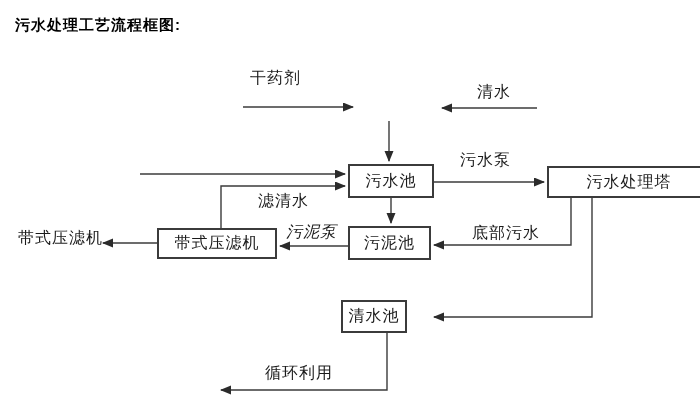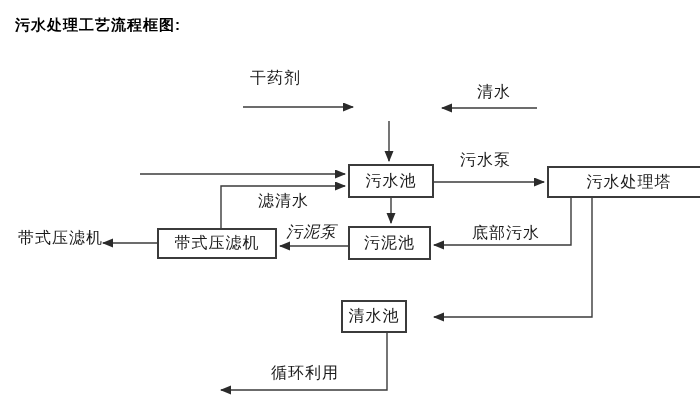--- a/index.html
+++ b/index.html
@@ -59,21 +59,21 @@
   #node-clear-water-pool { left: 341px; top: 300px; width:  66px; height: 33px; }
   
   #label-dry-chemical        { left: 250px; top:  68px; }
   #label-clear-water         { left: 477px; top:  82px; }
   #label-sand-washing-sewage { left: 175px; top: 150px; }
   #label-sewage-pump         { left: 460px; top: 150px; }
   #label-filtered-water      { left: 258px; top: 191px; }
   #label-sludge-pump         { left: 286px; top: 222px; font-style: italic; }
   #label-bottom-sewage       { left: 472px; top: 223px; }
   #label-mud-cake-out        { left:  18px; top: 228px; }
-  #label-recycling           { left: 265px; top: 363px; margin-left: 6px; }
+  #label-recycling           { left: 265px; top: 363px; }
 </style>
 </head>
 <body>
 
 <div id="screen">
 
   <div id="page-title">污水处理工艺流程框图:</div>
 
   <svg id="flow-lines" viewBox="0 0 700 420" xmlns="http://www.w3.org/2000/svg">
     <defs>

